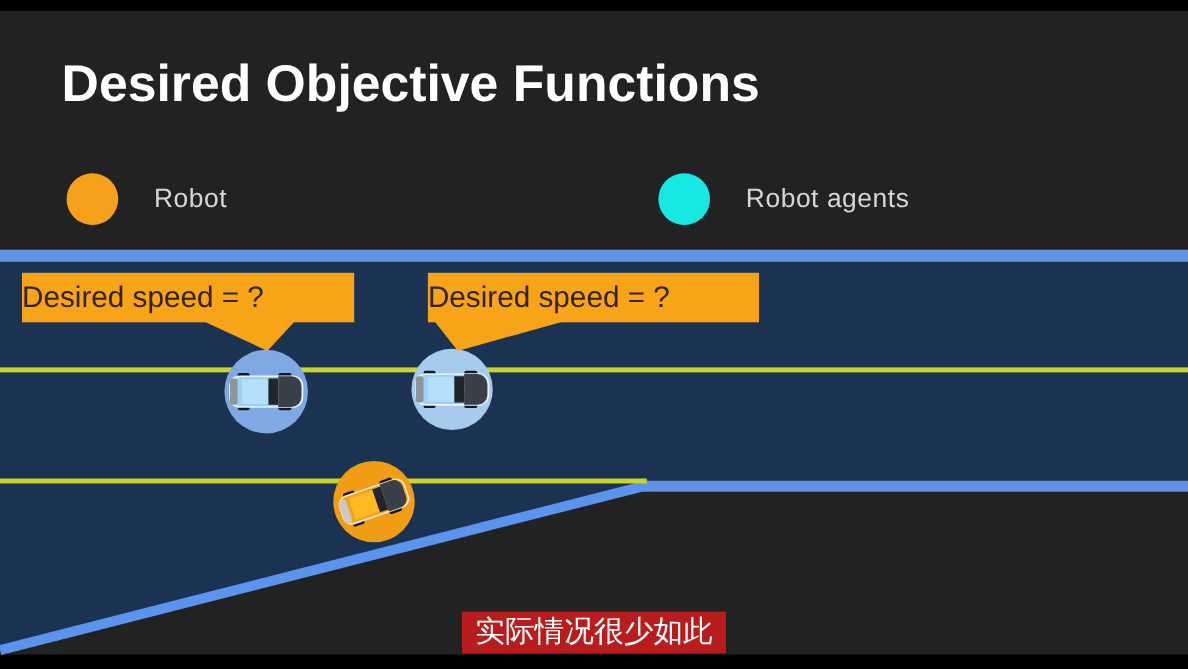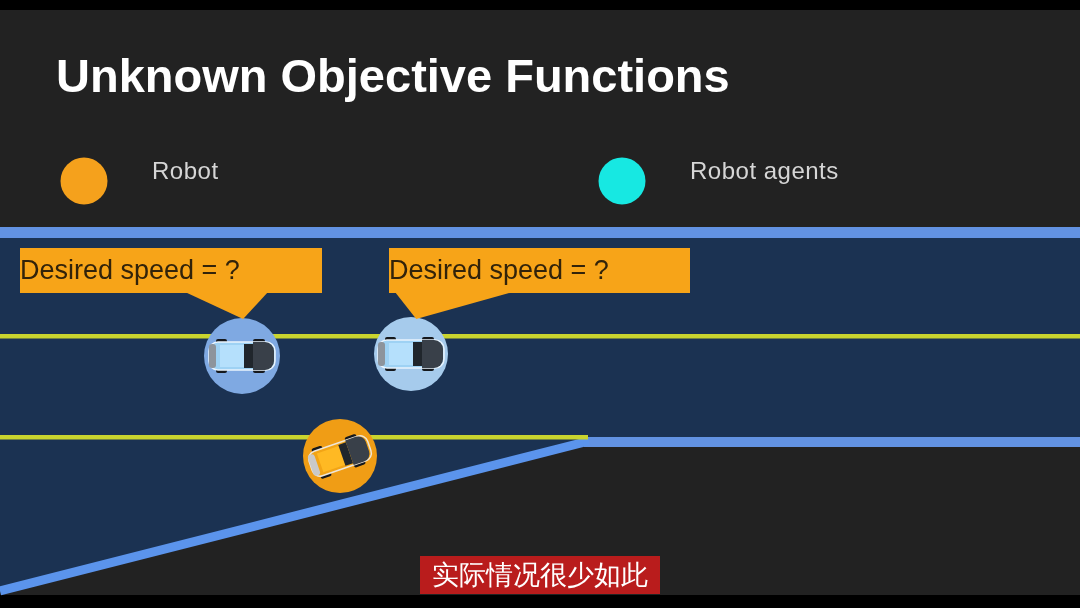--- a/index.html
+++ b/index.html
@@ -5,21 +5,21 @@
   html,body{margin:0;padding:0;background:#000;}
   .stage{
     position:relative;width:1080px;height:608px;overflow:hidden;
     background:#000;font-family:"Liberation Sans","DejaVu Sans",sans-serif;
   }
   .slide-bg{position:absolute;left:0;right:0;top:10px;bottom:13px;background:#222222;}
   .page-title{
     position:absolute;left:56px;top:48px;margin:0;
     color:#ffffff;font-size:47px;font-weight:700;letter-spacing:0px;
   }
-  .legend-item{position:absolute;display:flex;align-items:flex-start;gap:12px;}
+  .legend-item{position:absolute;display:flex;align-items:center;}
   .legend-robot{left:60px;top:157px;}
   .legend-agents{left:598px;top:157px;}
   .legend-dot-svg{display:block;}
   .legend-label{color:#d6d6d6;font-size:24px;margin-left:32px;letter-spacing:0.5px;}
   .scene-svg{position:absolute;left:0;top:0;z-index:1;}
   .bubble{
     position:absolute;height:45px;line-height:45px;background:#f7a418;
     color:#32230a;font-size:27px;z-index:2;box-sizing:border-box;
   }
   .bubble-1{left:20px;top:248px;width:302px;}
@@ -33,21 +33,21 @@
     padding:1px 12px;white-space:nowrap;z-index:3;
     font-family:"DejaVu Sans","Liberation Sans",sans-serif;
   }
 </style>
 </head>
 <body>
 
 <div class="stage">
   <div class="slide-bg"></div>
 
-  <h1 class="page-title">Unknown Objective Functions</h1>
+  <h1 class="page-title">Desired Objective Functions</h1>
 
   <div class="legend-item legend-robot">
     <svg class="legend-dot-svg" width="48" height="48">
       <circle cx="24" cy="24" r="23.5" fill="#f5a11c"></circle>
     </svg>
     <span class="legend-label">Robot</span>
   </div>
 
   <div class="legend-item legend-agents">
     <svg class="legend-dot-svg" width="48" height="48">

